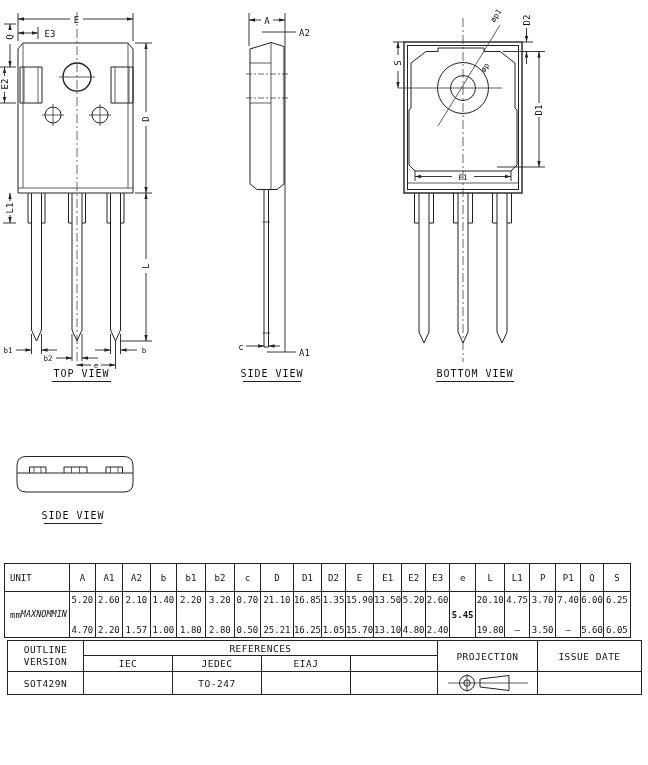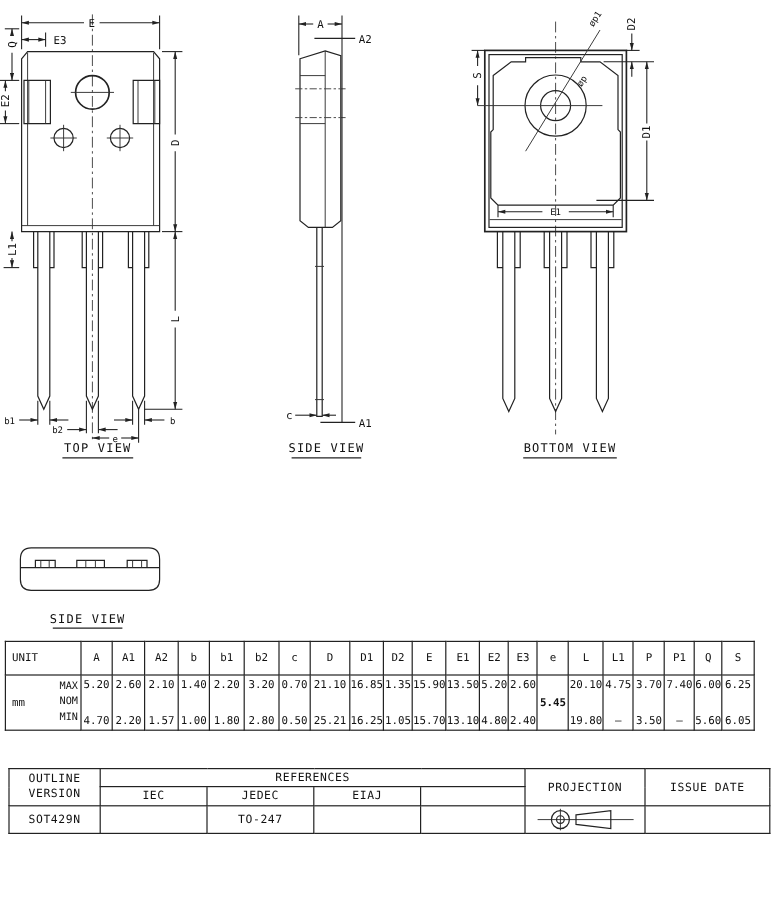--- a/index.html
+++ b/index.html
@@ -11,29 +11,29 @@
   .thin{stroke:#333;stroke-width:0.8;fill:none;}
   .thick{stroke:#222;stroke-width:1.4;fill:none;}
   .cl{stroke:#444;stroke-width:0.8;fill:none;stroke-dasharray:9 3 2 3;}
   .dash{stroke:#444;stroke-width:0.8;fill:none;stroke-dasharray:6 2 2 2;}
   .dim{stroke:#222;stroke-width:0.9;fill:none;}
   .lbl{font-size:9px;}
   .lbl-s{font-size:7.5px;}
   .vtitle{font-size:10px;letter-spacing:1px;}
   
   table{border-collapse:collapse;table-layout:fixed;}
-  .dim-table{position:absolute;left:4px;top:534px;border:1.6px solid #222;padding-left:42px;}
+  .dim-table{position:absolute;left:4px;top:563px;border:1.6px solid #222;padding-left:42px;}
   .dim-table th,.dim-table td{border:1px solid #222;padding:0;font-weight:normal;font-size:9px;text-align:center;vertical-align:middle;}
   .dim-table thead tr{height:28px;}
   .dim-table tbody tr{height:45px;}
   .unit-hdr{text-align:left !important;padding-left:5px !important;}
   .unit-cell{height:45px;}
   .unit-flex{display:flex;height:45px;align-items:center;}
   .unit-mm{padding-left:5px;font-size:9px;}
-  .mnm{margin-left:auto;display:flex;flex-direction:column;justify-content:flex-start;text-align:right;padding-right:2px;font-size:8.5px;line-height:13px;}
+  .mnm{margin-left:auto;display:flex;flex-direction:row;justify-content:flex-start;text-align:right;padding-right:2px;font-size:8.5px;line-height:13px;font-style:italic;}
   .stack{height:45px;display:flex;flex-direction:column;justify-content:space-between;align-items:center;padding:3px 0 2px 0;box-sizing:border-box;font-size:9px;}
   .stack-mid{justify-content:center;font-weight:bold;}
   
   .ref-table{position:absolute;left:7px;top:640px;border:1.6px solid #222;}
   .ref-table td{border:1px solid #222;padding:0;font-size:9.5px;text-align:center;vertical-align:middle;letter-spacing:0.5px;}
   .ref-table .r1{height:15px;}
   .ref-table .r2{height:16px;}
   .ref-table .r3{height:22px;}
   .ov-cell div{line-height:12px;}
   .proj-cell svg{position:static;display:block;margin:0 auto;}

